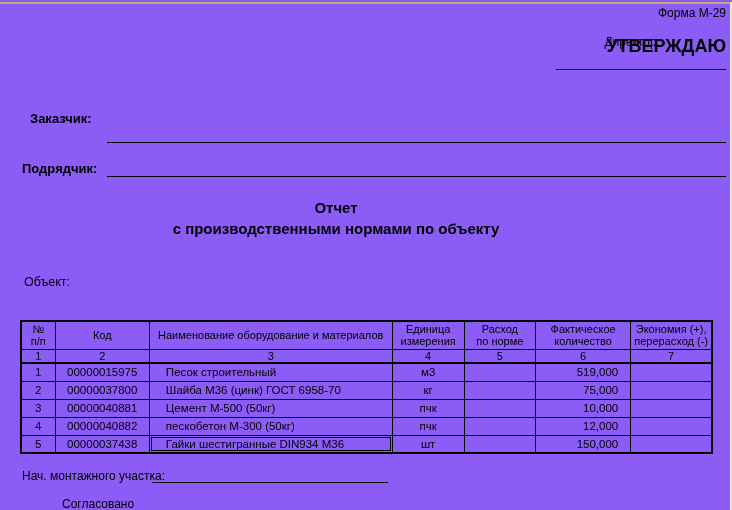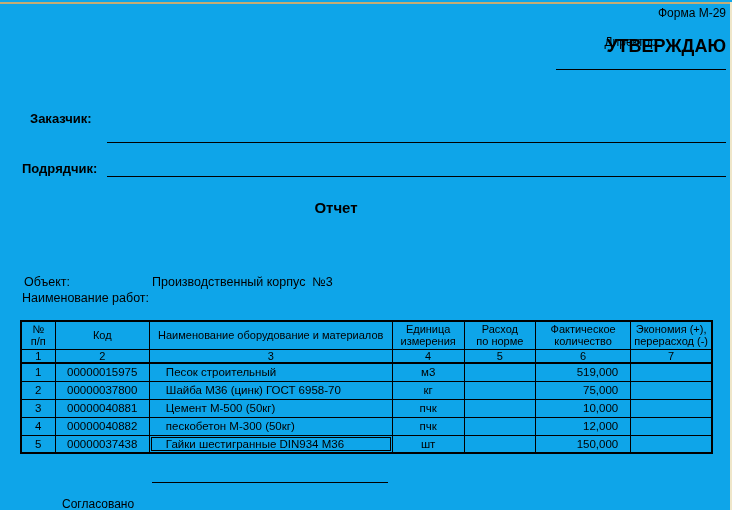--- a/index.html
+++ b/index.html
@@ -1,19 +1,19 @@
 <!DOCTYPE html>
 <html><head>
 <meta charset="utf-8">
 <style>
   * { margin:0; padding:0; box-sizing:border-box; }
   html,body { background:#fff; }
   .page {
     position:relative; width:732px; height:510px;
-    background:#0ea5e9; overflow:hidden;
+    background:#8b5cf6; overflow:hidden;
     font-family:"Liberation Sans", sans-serif; color:#000;
   }
   .page-break-top  { position:absolute; left:0; top:2px; width:732px; height:2px; background:#C5AC74; }
   .page-break-right{ position:absolute; right:0; top:2px; width:2px; height:508px; background:#EFE6C9; }
 
   .abs { position:absolute; white-space:pre; }
   .b   { font-weight:bold; }
   .line { position:absolute; border-top:1px solid #000; height:0; }
 
   .form-label   { top:6px;  right:6px;  font-size:12px; text-align:right; }
@@ -73,25 +73,24 @@
   <div class="abs director">Директор:</div>
   <div class="line dir-line"></div>
 
   <div class="abs customer b">Заказчик:</div>
   <div class="line cust-line"></div>
   <div class="abs contractor b">Подрядчик:</div>
   <div class="line contr-line"></div>
 
   <div class="title-block">
     <div>Отчет</div>
+    <div>с производственными нормами по объекту</div>
   </div>
 
   <div class="abs object-label">Объект:</div>
-  <div class="abs object-value">Производственный корпус  №3</div>
-  <div class="abs works-label">Наименование работ:</div>
 
   <table class="grid">
     <colgroup>
       <col style="width:34px">
         <col style="width:94px">
         <col style="width:242px">
       <col style="width:72px">
         <col style="width:71px">
         <col style="width:95px">
         <col style="width:81px">
@@ -163,15 +162,16 @@
         <td class="c">00000037438</td>
         <td class="l cell-selected">Гайки шестигранные DIN934 М36</td>
         <td class="c">шт</td>
         <td class="c"></td>
         <td class="r">150,000</td>
         <td class="c"></td>
       </tr>
     </tbody>
   </table>
 
+  <div class="abs chief-label">Нач. монтажного участка:</div>
   <div class="line chief-line"></div>
   <div class="abs agreed">Согласовано</div>
 </div>
 
 </body></html>

